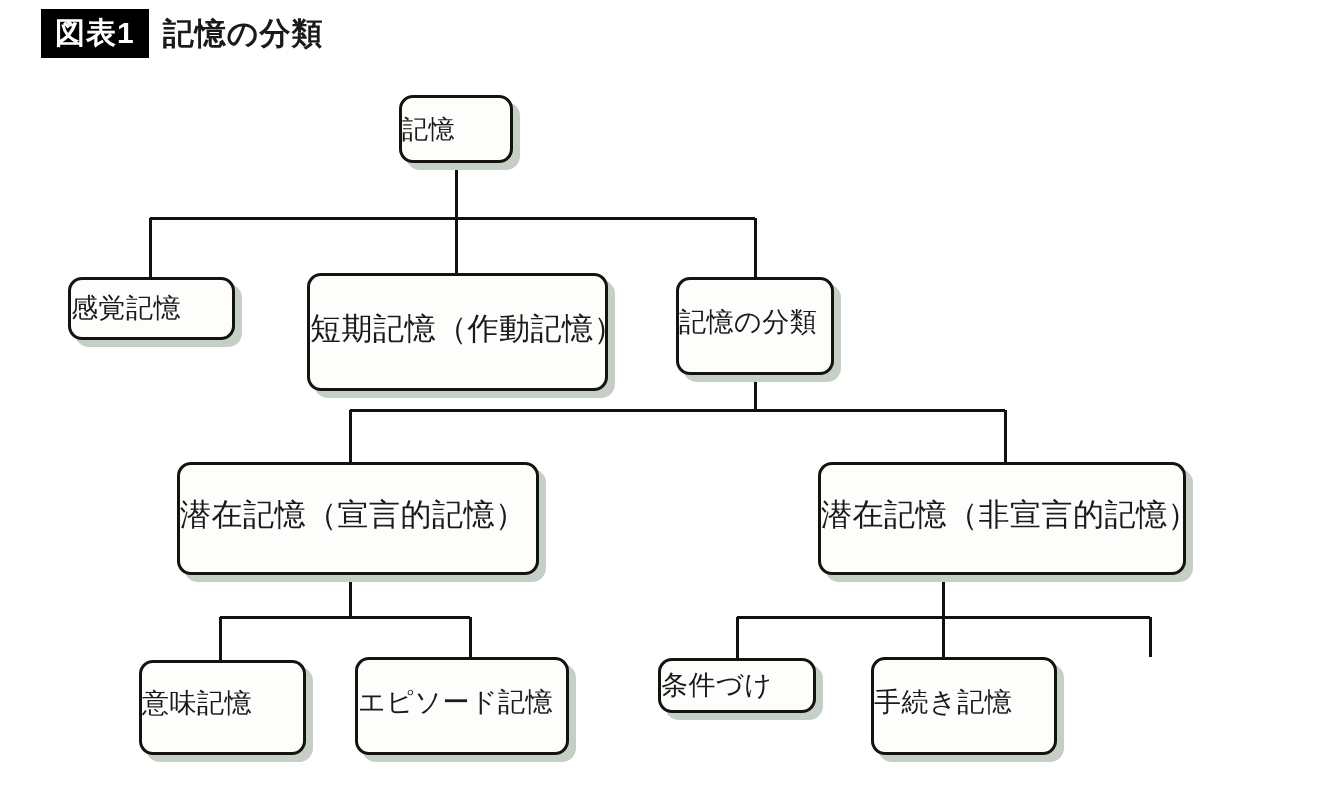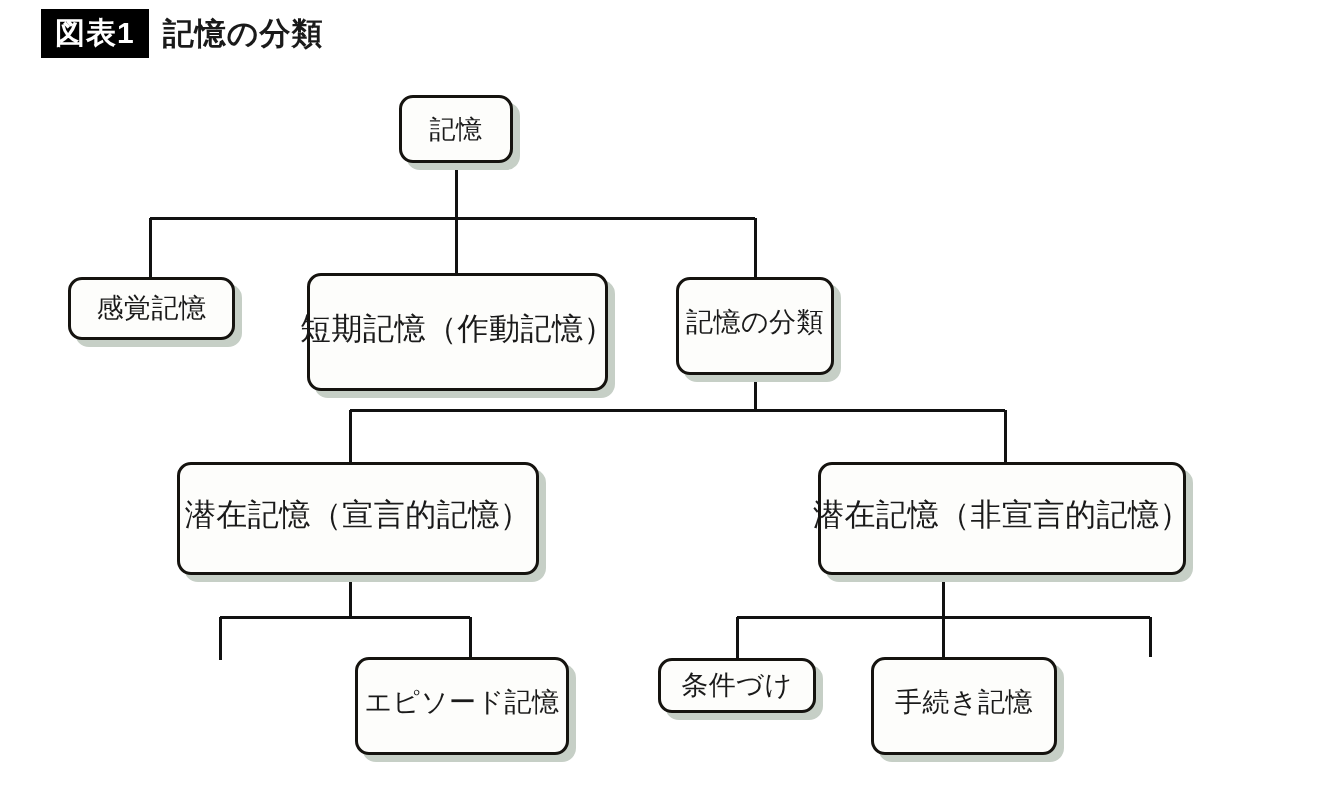--- a/index.html
+++ b/index.html
@@ -64,21 +64,20 @@
   
   .node {
     position: absolute;
     box-sizing: border-box;
     background: #fdfdfb;
     border: 3px solid #15130f;
     border-radius: 14px;
     box-shadow: 7px 7px 0 0 #c6cfc6;
     display: flex;
     align-items: center;
-    justify-content: center;
     z-index: 2;
   }
   .node .node-label {
     font-size: 27px;
     line-height: 1;
     white-space: nowrap;
     letter-spacing: 0.5px;
     color: #1a1a1a;
   }
   .node.tall .node-label { position: relative; top: -4px; }
@@ -140,20 +139,23 @@
   </div>
 
   <div class="node tall wide" style="left:177px; top:462px; width:362px; height:113px;">
     <span class="node-label">潜在記憶（宣言的記憶）</span>
   </div>
 
   <div class="node tall wide" style="left:818px; top:462px; width:368px; height:113px;">
     <span class="node-label">潜在記憶（非宣言的記憶）</span>
   </div>
 
+  <div class="node tall" style="left:139px; top:660px; width:167px; height:95px;">
+    <span class="node-label">意味記憶</span>
+  </div>
 
   <div class="node tall" style="left:355px; top:657px; width:214px; height:98px;">
     <span class="node-label">エピソード記憶</span>
   </div>
 
   <div class="node" style="left:658px; top:658px; width:158px; height:55px;">
     <span class="node-label">条件づけ</span>
   </div>
 
   <div class="node tall" style="left:850px; top:657px; width:186px; height:98px;margin-left:21px;">

